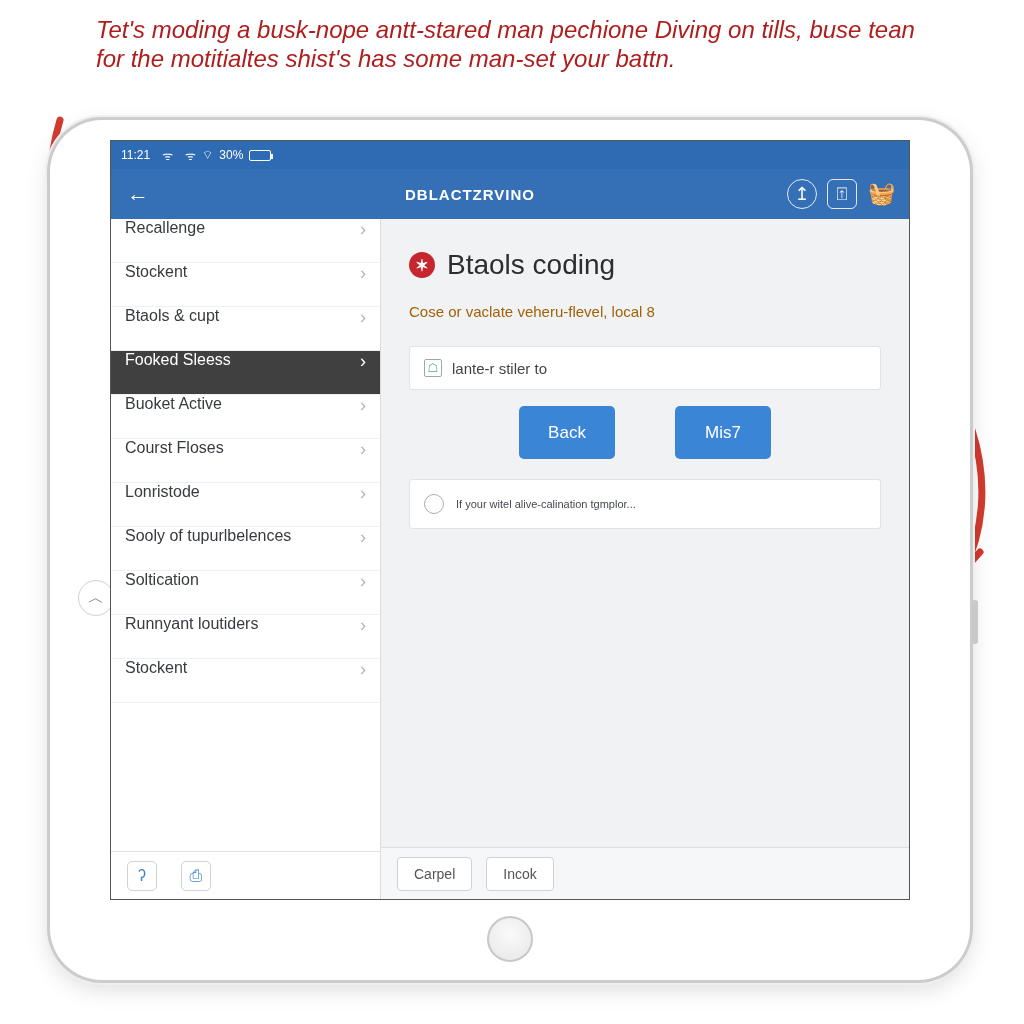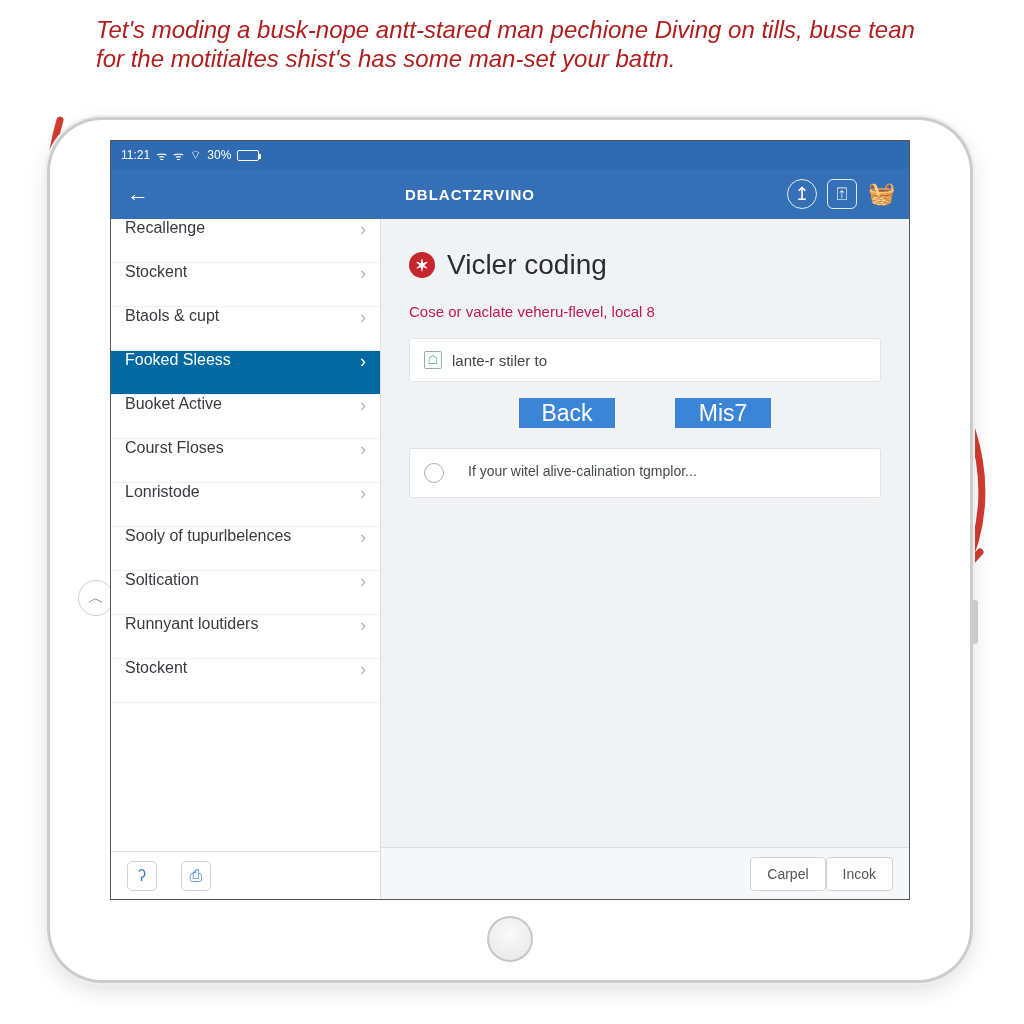--- a/index.html
+++ b/index.html
@@ -67,21 +67,21 @@
   }
 
   
   .statusbar {
     height: 28px;
     background: #2f6bb3;
     color: #fff;
     font-size: 12px;
     display: flex; align-items: center;
     padding: 0 10px;
-    gap: 6px;
+    gap: 12px;
   }
   .statusbar .center { flex: 1; text-align: center; }
   .statusbar .right { display: flex; align-items: center; gap: 6px; }
   .battery {
     width: 22px; height: 11px; border: 1px solid #fff; border-radius: 2px;
     position: relative;
   }
   .battery::after { content:""; position:absolute; right:-3px; top:3px; width:2px; height:5px; background:#fff; }
   .battery .fill { height:100%; width:30%; background:#fff; }
 
@@ -121,74 +121,74 @@
   .navitem {
     height: 44px;
     padding: 0 14px;
     display:flex; align-items:flex-start; justify-content:space-between;
     font-size: 16px;
     color:#373a3f;
     border-bottom: 1px solid #eef0f2;
     cursor:pointer;
   }
   .navitem .chev { color:#b2b5ba; font-size:18px; }
-  .navitem.active { background:#0369a1; color:#fff; }
+  .navitem.active { background:#404040; color:#fff; }
   .navitem.active .chev { color:#fff; }
 
   .main {
     flex:1;
     background:#f1f2f4;
     padding: 24px 28px;
     position: relative;
   }
   .pagetitle {
     display:flex; align-items:center; gap:12px;
     font-size: 28px; color:#2b2d30; font-weight: 400;
     margin: 6px 0 22px;
   }
   .pagetitle .dot {
     width:26px; height:26px; border-radius:50%;
     background:#c6262e; color:#fff;
     display:flex; align-items:center; justify-content:center;
     font-size:16px; font-weight:bold;
   }
-  .subtext { color:#be185d; font-size:15px; margin-bottom:18px; }
+  .subtext { color:#a16207; font-size:15px; margin-bottom:26px; }
 
   .card {
     background:#fff;
     border:1px solid #e1e3e6;
     border-radius:3px;
     padding:12px 14px;
     display:flex; align-items:center; gap:10px;
     color:#444; font-size:15px;
     margin-bottom: 16px;
   }
   .card .ic {
     width:18px; height:18px;
     border:1px solid #9aa; border-radius:2px;
     display:flex; align-items:center; justify-content:center;
     font-size:12px; color:#5a8;
   }
 
   .btnrow { display:flex; gap:60px; margin: 6px 0 20px 110px; }
   .btn {
-    min-width: 96px; height:30px;
-    border:none; border-radius:0;
+    min-width: 96px; height:53px;
+    border:none; border-radius:5px;
     background:#3b85d7; color:#fff;
-    font-size:23px;
+    font-size:17px;
     cursor:pointer;
   }
 
   .radio-card {
     background:#fff;
     border:1px solid #e1e3e6;
     border-radius:3px;
     padding:14px 14px;
-    display:flex; align-items:flex-start; gap:24px;
-    color:#454a50; font-size:14px;
+    display:flex; align-items:center; gap:12px;
+    color:#454a50; font-size:11px;
   }
   .radio {
     width:20px; height:20px; border-radius:50%;
     border:1.5px solid #a9adb3;
   }
 
   
   .sidebar-footer {
     margin-top:auto;
     height:48px;
@@ -200,22 +200,22 @@
     width:30px; height:30px;
     border:1px solid #cfd3d8; border-radius:5px;
     display:flex; align-items:center; justify-content:center;
     color:#3a7ed0; font-size:16px; background:#fff;
   }
   .main-footer {
     position:absolute; left:0; right:0; bottom:0;
     height:52px;
     border-top:1px solid #dcdee1;
     background:#f6f7f8;
-    display:flex; align-items:center; justify-content:flex-end;
-    padding:0 16px;
+    display:flex; align-items:center; 
+    gap:14px; padding:0 16px;
   }
   .fbtn {
     height:34px; padding:0 16px;
     background:#fff; border:1px solid #cfd2d6; border-radius:4px;
     color:#555; font-size:14px; cursor:pointer;
   }
 </style>
 </head>
 <body>
 
@@ -305,21 +305,21 @@
           </div>
         <div class="sidebar-footer">
           <span class="ficon">ʔ</span>
           <span class="ficon">⎙</span>
         </div>
       </div>
 
       <div class="main">
         <div class="pagetitle">
           <span class="dot">✶</span>
-          <span>Vicler coding</span>
+          <span>Btaols coding</span>
         </div>
         <div class="subtext">Cose or vaclate veheru-flevel, local 8</div>
 
         <div class="card">
           <span class="ic">☖</span>
           <span>lante-r stiler to</span>
         </div>
 
         <div class="btnrow">
           <button class="btn">Back</button>

